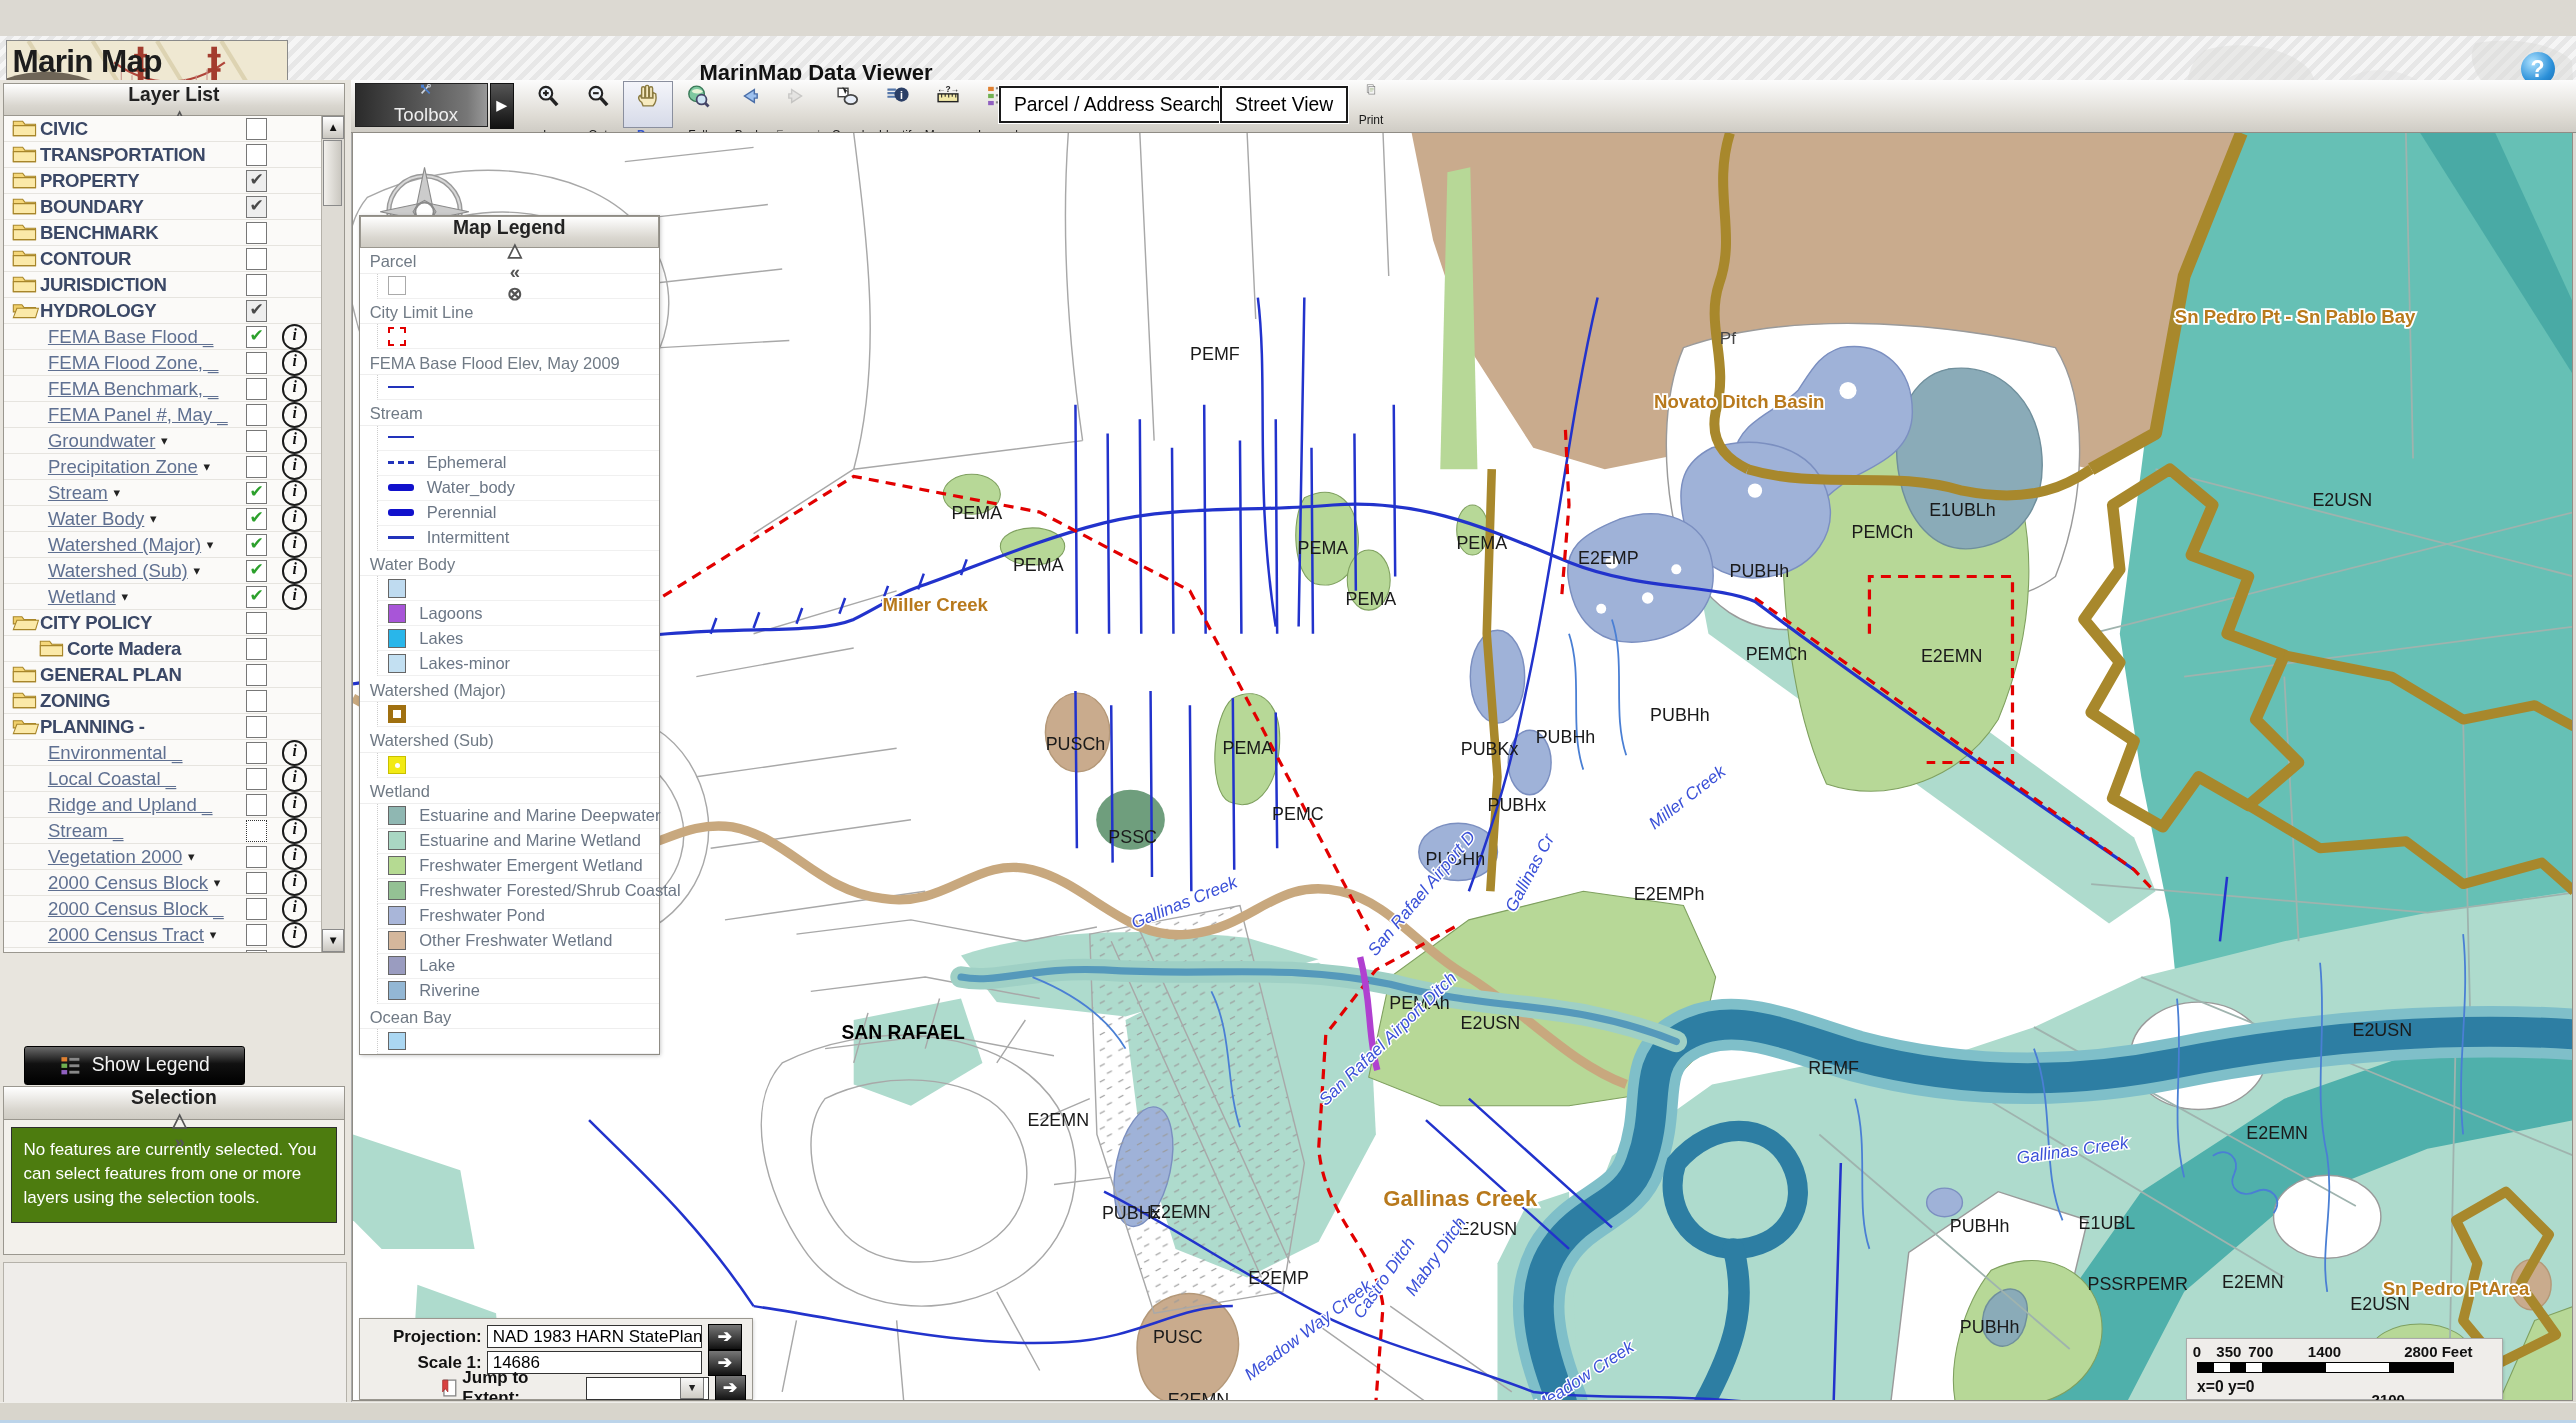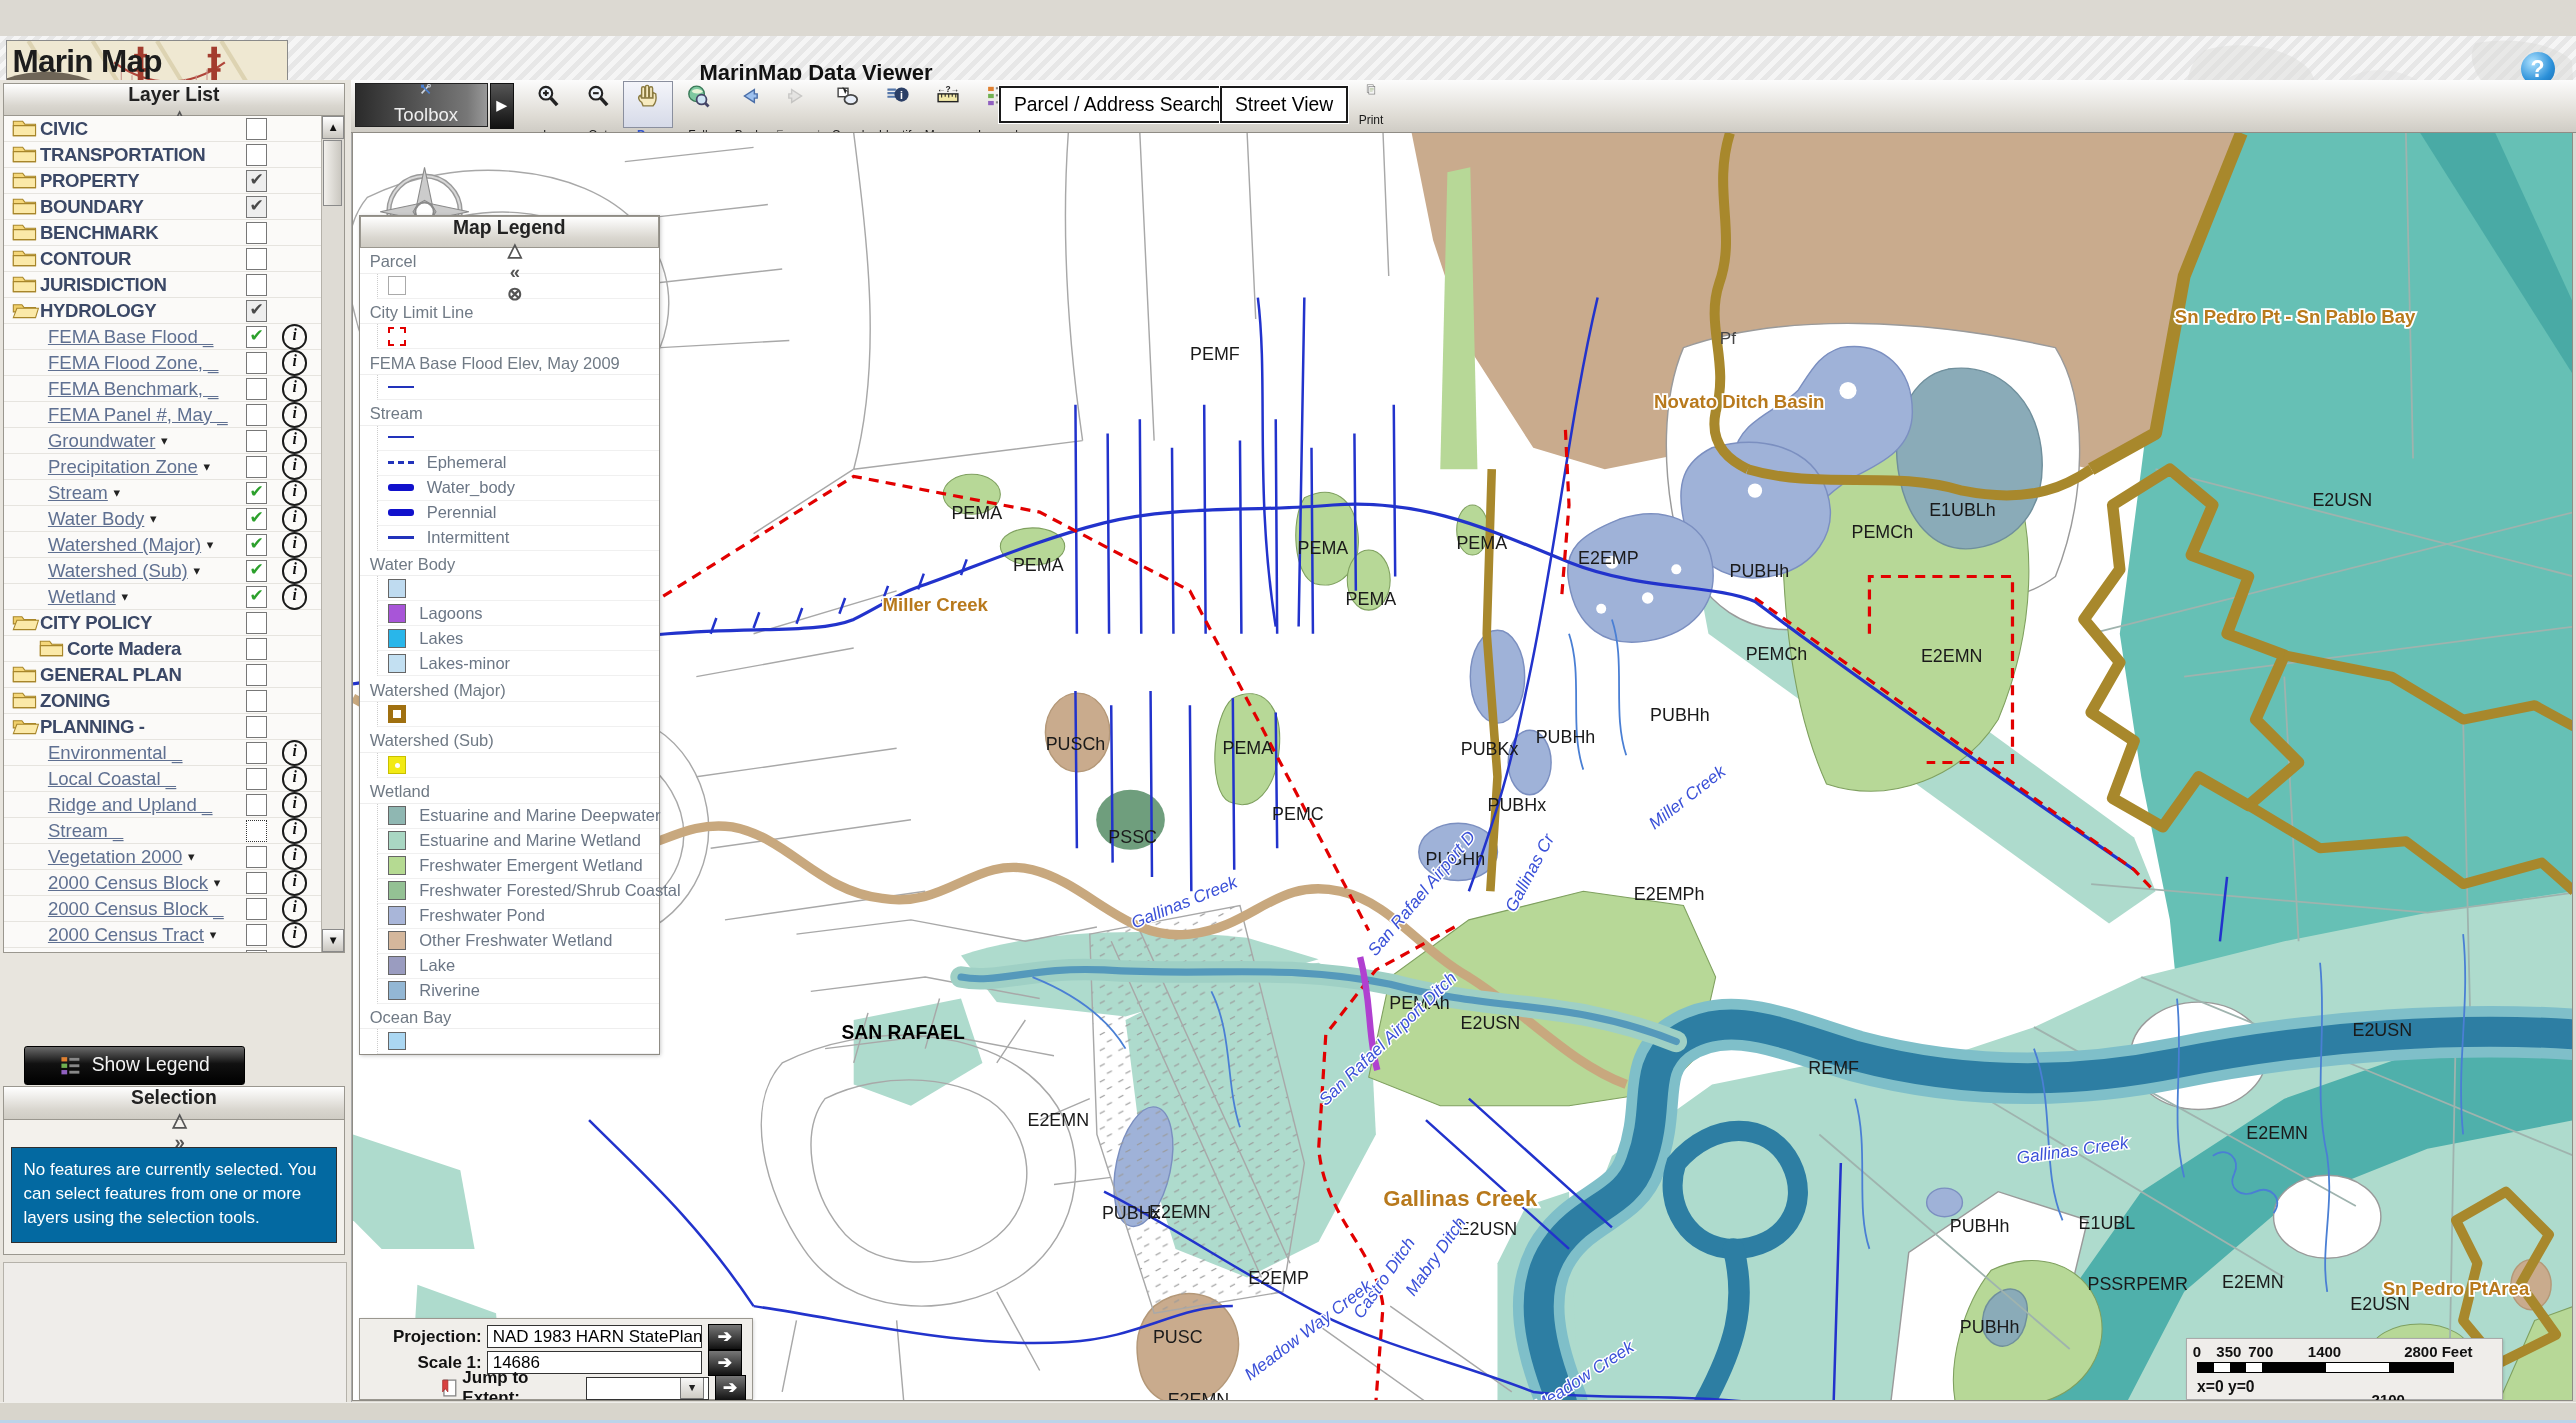--- a/index.html
+++ b/index.html
@@ -44,22 +44,22 @@
   .scroll{position:absolute;right:0;top:0;width:21.5px;height:100%;background:#dedbd4;border-left:0.7px solid #b5b2aa;}
   .s-btn{position:absolute;left:0;width:21.5px;height:23px;background:linear-gradient(#fff,#cac7c0);
     border:0.7px solid #8a8a8a;text-align:center;font-size:11.4px;color:#111;line-height:21.5px;cursor:pointer;box-sizing:border-box;}
   .s-thumb{position:absolute;left:0.7px;top:24px;width:19.3px;height:66px;background:linear-gradient(90deg,#f2f0ec,#cac7c0);
     border:0.7px solid #8a8a8a;cursor:pointer;box-sizing:border-box;}
   .showleg{position:absolute;left:21.5px;top:963px;width:219px;height:37px;
     background:linear-gradient(#6a6a6a,#111 45%,#000);border:1.4px solid #000;border-radius:2.9px;
     color:#f2f2f2;font-size:19.3px;display:flex;align-items:center;justify-content:center;gap:10px;cursor:pointer;}
   .selpanel{position:absolute;left:2.9px;top:924px;width:342px;}
   .selbody{background:#f3f1ec;border:0.7px solid #9a978f;border-top:none;height:135px;padding:7.2px;box-sizing:border-box;}
-  .selmsg{background:#0369a1;border:0.7px solid #2e2e2e;color:#fff;font-size:17px;line-height:24px;
-    padding:10px 11.4px;height:96px;box-sizing:border-box;margin-top:20px;}
+  .selmsg{background:#4d7c0f;border:0.7px solid #2e2e2e;color:#fff;font-size:17px;line-height:24px;
+    padding:10px 11.4px;height:96px;box-sizing:border-box;}
   .emptypanel{position:absolute;left:2.9px;top:1072px;width:342px;height:261px;background:#efedea;border:0.7px solid #b5b2aa;}
   
   .toolbar{position:absolute;left:351px;top:80px;width:2225px;height:52px;
     background:linear-gradient(#fcfcfc,#dedbd4 70%,#cfccc5);border-bottom:1.4px solid #8f8c85;}
   .toolboxbtn{position:absolute;left:4.3px;top:2.9px;width:133px;height:44px;display:flex;align-items:center;
     background:linear-gradient(90deg,#2b2b2b,#777 85%,#999);border:0.7px solid #222;color:#eee;
     font-size:18.6px;gap:8.6px;padding-left:8.6px;box-sizing:border-box;cursor:pointer;flex-direction:column;}
   .toolbox-arrow{position:absolute;left:139px;top:2.9px;width:21.5px;height:44px;background:linear-gradient(#555,#111);
     border:0.7px solid #111;color:#fff;text-align:center;line-height:43px;font-size:14.3px;cursor:pointer;}
   .tools{position:absolute;left:172px;top:1.4px;display:flex;align-items:flex-start;}

